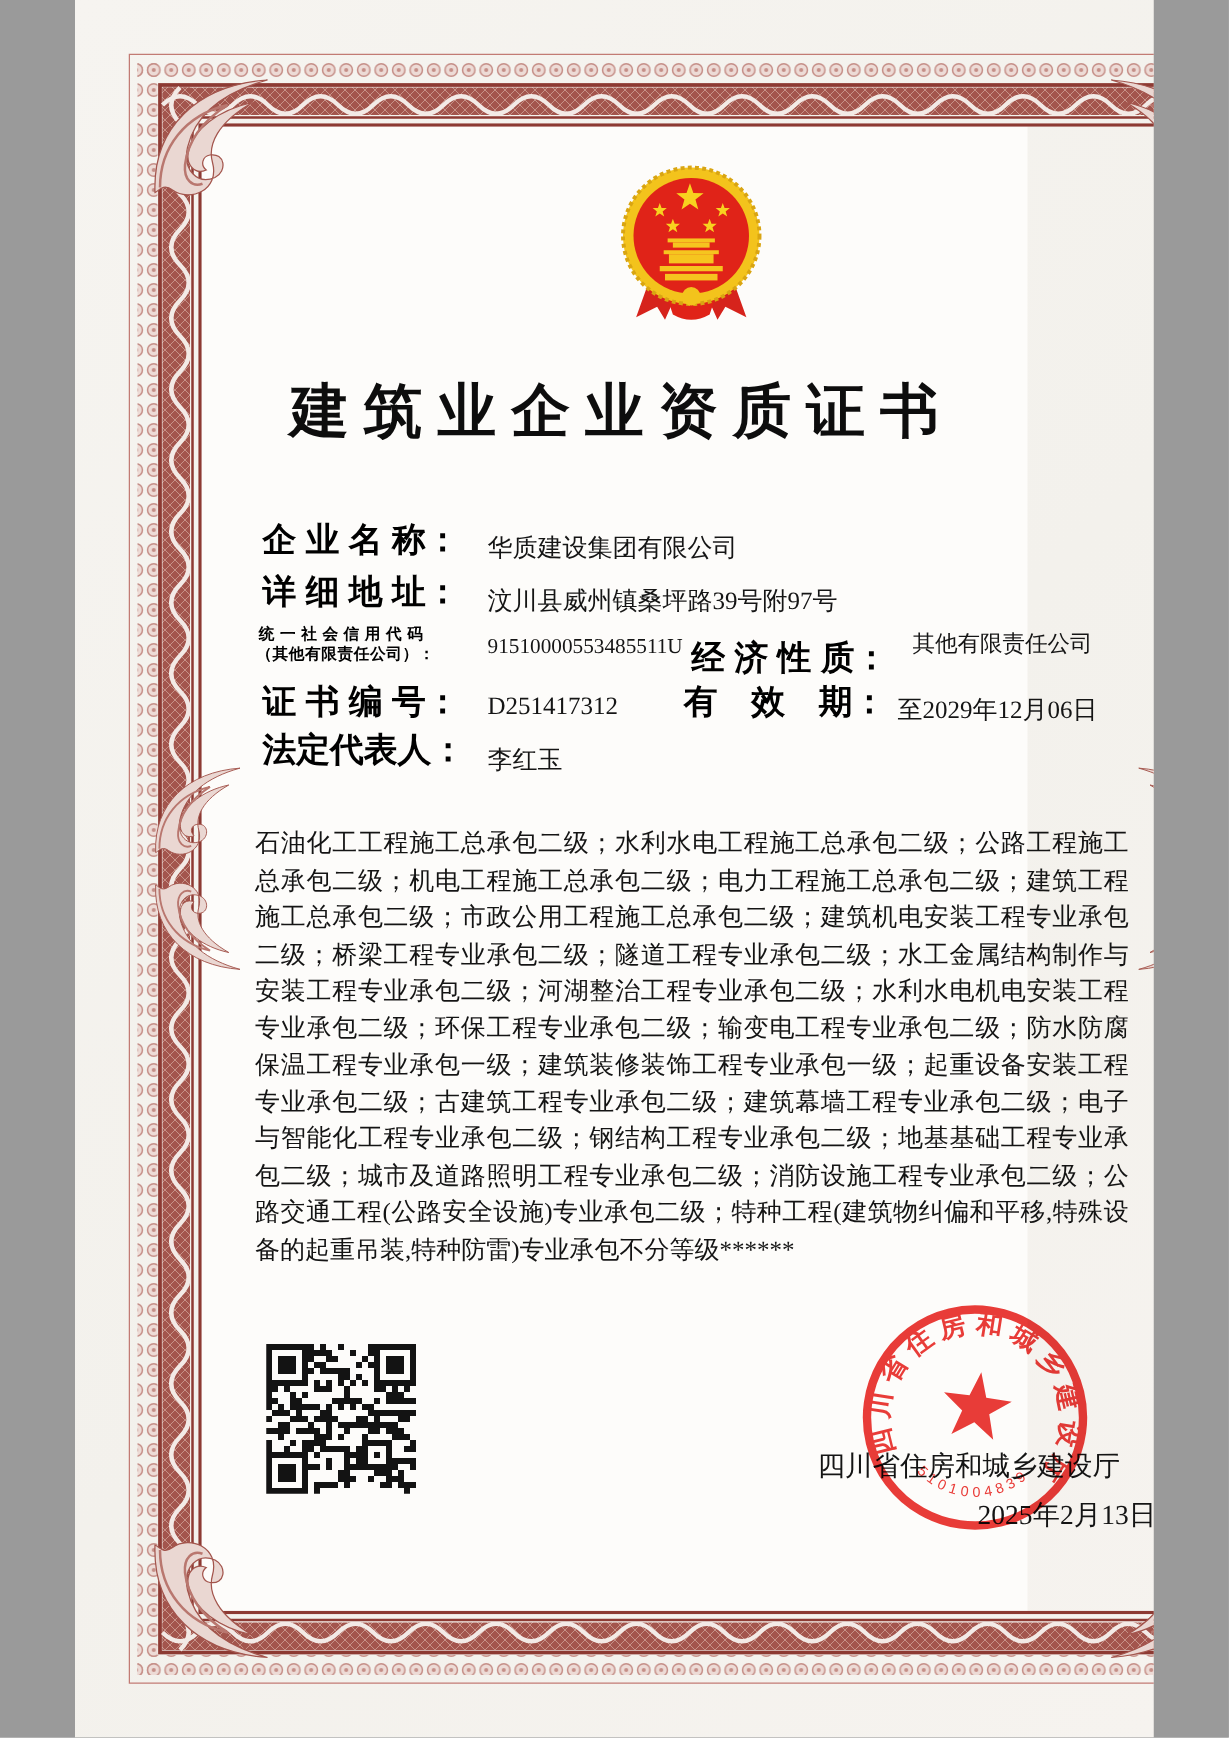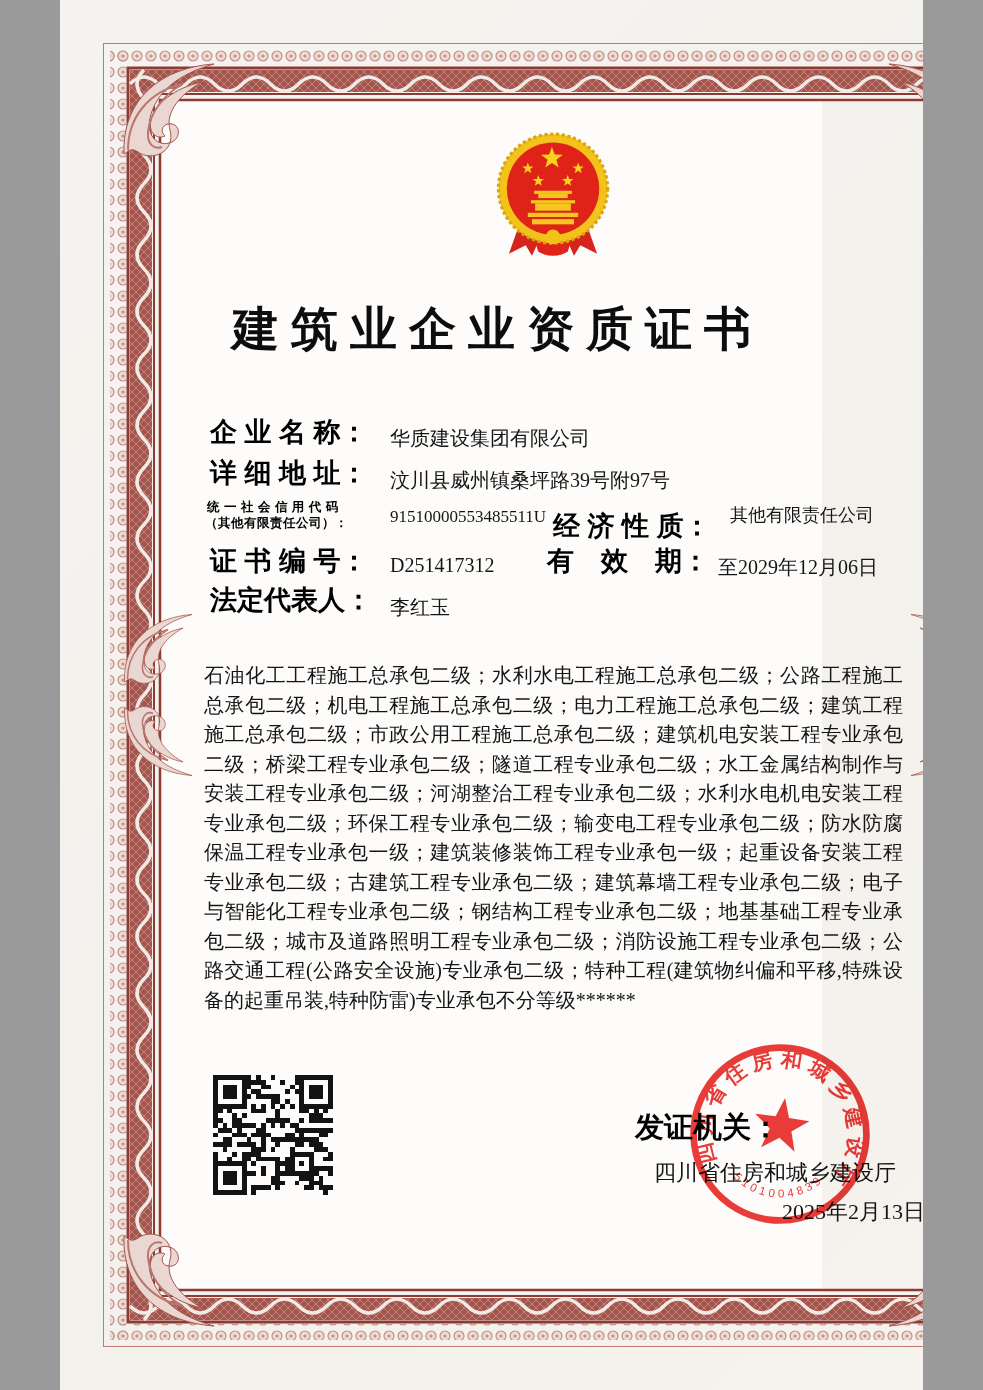--- a/index.html
+++ b/index.html
@@ -458,21 +458,20 @@
       <rect x="1" y="24" width="1" height="1" fill="#131313"></rect>
       <rect x="2" y="24" width="1" height="1" fill="#131313"></rect>
       <rect x="3" y="24" width="1" height="1" fill="#131313"></rect>
       <rect x="4" y="24" width="1" height="1" fill="#131313"></rect>
       <rect x="5" y="24" width="1" height="1" fill="#131313"></rect>
       <rect x="6" y="24" width="1" height="1" fill="#131313"></rect>
       <rect x="8" y="24" width="1" height="1" fill="#131313"></rect>
       <rect x="23" y="24" width="1" height="1" fill="#131313"></rect>
     </svg>
 
-  <div class="issuer-label">发证机关：</div>
   <div class="issuer-authority">四川省住房和城乡建设厅</div>
   <div class="issuer-date">2025年2月13日</div>
 
   <svg class="seal" viewBox="0 0 200 200">
     <g transform="rotate(8 100 100)">
       <circle cx="100" cy="100" r="90" fill="none" stroke="#e8211d" stroke-width="7"></circle>
       <polygon points="100,62 107,82.3 128.5,82.7 111.4,95.7 117.6,116.3 100,104 82.4,116.3 88.6,95.7 71.5,82.7 92.9,82.3" fill="#e8211d"></polygon>
       <path id="sealTextPath" d="M 38,138 A 72,72 0 1 1 162,138" fill="none"></path>
       <path id="sealCodePath" d="M 48,142 A 68,68 0 0 0 152,142" fill="none"></path>
       <text font-size="22" font-weight="bold" fill="#e8211d" font-family="Liberation Sans, sans-serif">

